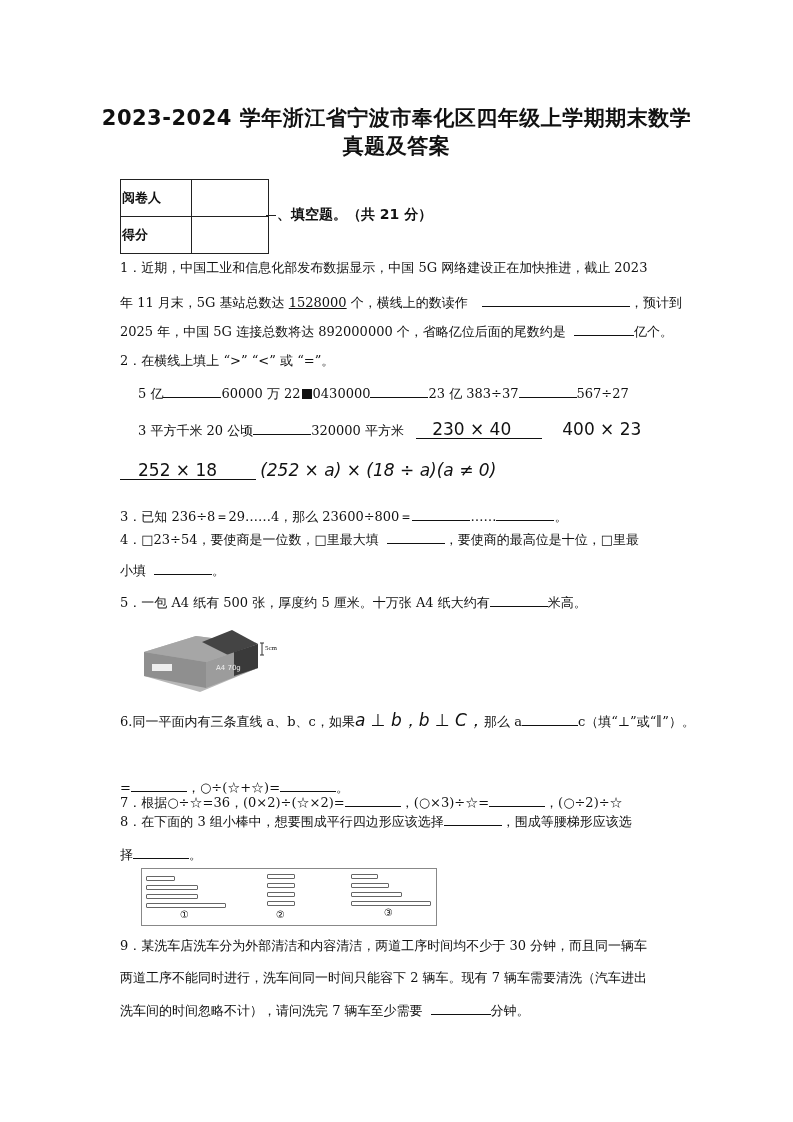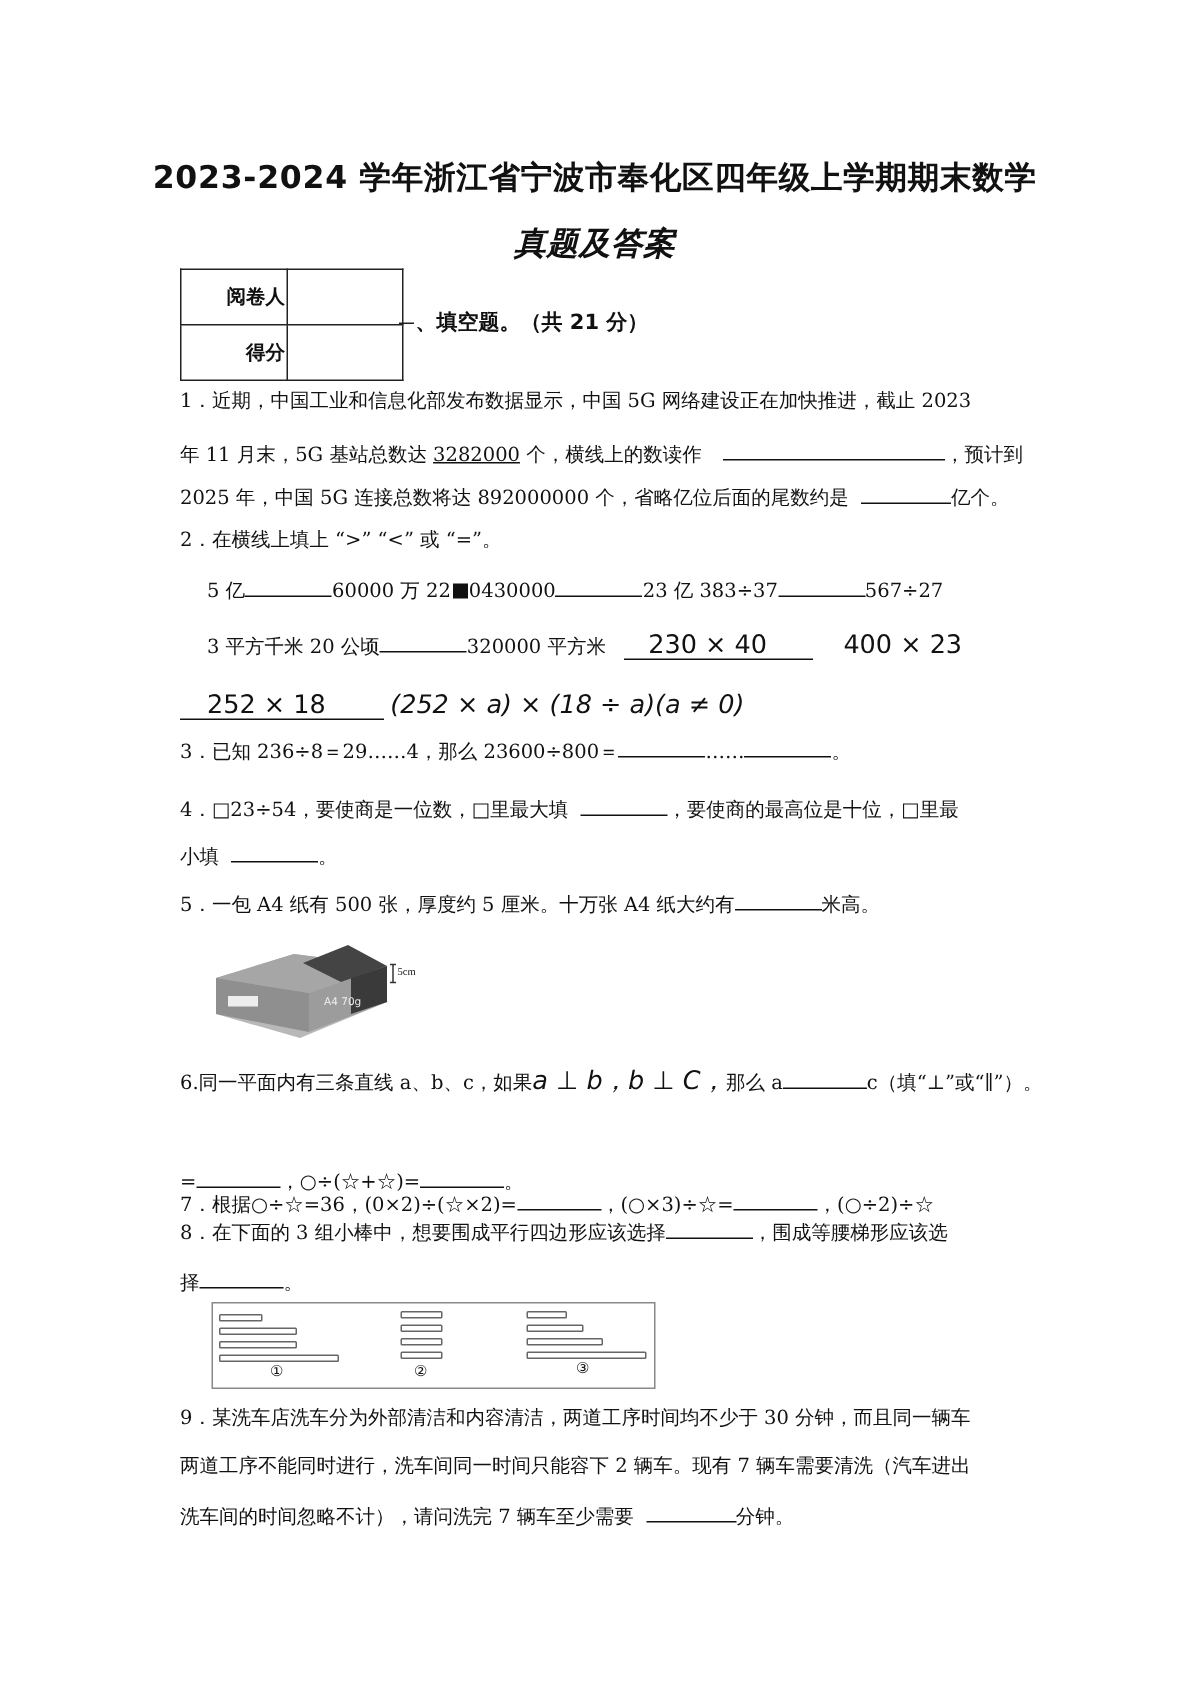--- a/index.html
+++ b/index.html
@@ -1,22 +1,22 @@
 <!DOCTYPE html>
 <html><head>
 <meta charset="utf-8">
 <style>
   html,body{margin:0;padding:0;background:#fff;}
   body{width:793px;height:1122px;position:relative;overflow:hidden;font-family:"DejaVu Serif","Liberation Serif",serif;color:#111;}
   .title{position:absolute;left:0;width:793px;text-align:center;font-family:"DejaVu Sans","Liberation Sans",sans-serif;font-weight:bold;font-size:21px;letter-spacing:0.5px;}
   #t1{top:104px;}
-  #t2{top:148px;font-style:italic;}
+  #t2{top:132px;}
   .score{position:absolute;left:120px;top:179px;border-collapse:collapse;font-family:"DejaVu Sans",sans-serif;font-size:13px;}
   .score td{border:1px solid #222;height:34px;}
-  .score td.lbl{width:68px;text-align:right;font-weight:bold;}
+  .score td.lbl{width:68px;text-align:left;font-weight:bold;}
   .score td.val{width:74px;}
   .sect{position:absolute;left:266px;top:206px;font-family:"DejaVu Sans",sans-serif;font-size:14px;font-weight:bold;}
   .sect .dash{display:inline-block;width:10px;border-top:1px solid #222;vertical-align:middle;margin-right:1px;}
   .ln{position:absolute;left:120px;font-size:13px;white-space:nowrap;line-height:18px;}
   .blank{display:inline-block;border-bottom:1px solid #111;height:14px;vertical-align:baseline;}
   .ul{text-decoration:underline;}
   .it{font-style:italic;}
   .math{font-family:"DejaVu Sans",sans-serif;font-size:17px;}
   .sq{display:inline-block;width:10px;height:10px;background:#111;vertical-align:-1px;margin:0 1px;}
   .paper{position:absolute;left:140px;top:622px;width:140px;height:72px;}
@@ -40,21 +40,21 @@
     <td class="lbl">得分</td>
     <td class="val"></td>
   </tr>
 </tbody>
   </table>
 
 <div class="sect"><span class="dash"></span><span>、填空题。（共 21 分）</span></div>
 
 <div class="ln" style="top:259px">1．近期，中国工业和信息化部发布数据显示，中国 5G 网络建设正在加快推进，截止 2023</div>
 <div class="ln" style="top:292px">
-  <span>年 11 月末，5G 基站总数达 </span><span class="ul">3282000</span><span> 个，横线上的数读作</span>
+  <span>年 11 月末，5G 基站总数达 </span><span class="ul">1528000</span><span> 个，横线上的数读作</span>
   <span class="blank" style="width:148px;margin-left:10px"></span><span>，预计到</span>
 </div>
 <div class="ln" style="top:321px">
   <span>2025 年，中国 5G 连接总数将达 892000000 个，省略亿位后面的尾数约是</span>
   <span class="blank" style="width:60px;margin-left:4px"></span><span>亿个。</span>
 </div>
 
 <div class="ln" style="top:352px">2．在横线上填上 “&gt;” “&lt;” 或 “=”。</div>
 <div class="ln" style="top:383px;left:138px">
   <span>5 亿</span><span class="blank" style="width:58px"></span><span>60000 万  22</span><span class="sq"></span><span>0430000</span><span class="blank" style="width:58px"></span><span>23 亿  383÷37</span><span class="blank" style="width:58px"></span><span>567÷27</span>
@@ -62,21 +62,21 @@
 <div class="ln" style="top:420px;left:138px">
   <span>3 平方千米 20 公顷</span><span class="blank" style="width:58px"></span><span>320000 平方米</span>
   <span class="math" style="display:inline-block;width:126px;border-bottom:1px solid #111;margin-left:8px;padding-left:16px;box-sizing:border-box">230 × 40</span>
   <span class="math" style="margin-left:16px">400 × 23</span>
 </div>
 <div class="ln" style="top:461px">
   <span class="math" style="display:inline-block;width:136px;border-bottom:1px solid #111;padding-left:18px;box-sizing:border-box">252 × 18</span>
   <span class="math it" style="">(252 × a) × (18 ÷ a)(a ≠ 0)</span>
 </div>
 
-<div class="ln" style="top:490px">
+<div class="ln" style="top:506px">
   <span>3．已知 236÷8＝29……4，那么 23600÷800＝</span><span class="blank" style="width:58px"></span><span>……</span><span class="blank" style="width:58px"></span><span>。</span>
 </div>
 
 <div class="ln" style="top:529px">
   <span>4．□23÷54，要使商是一位数，□里最大填</span><span class="blank" style="width:58px;margin-left:8px"></span><span>，要使商的最高位是十位，□里最</span>
 </div>
 <div class="ln" style="top:560px">
   <span>小填</span><span class="blank" style="width:58px;margin-left:8px"></span><span>。</span>
 </div>
 

